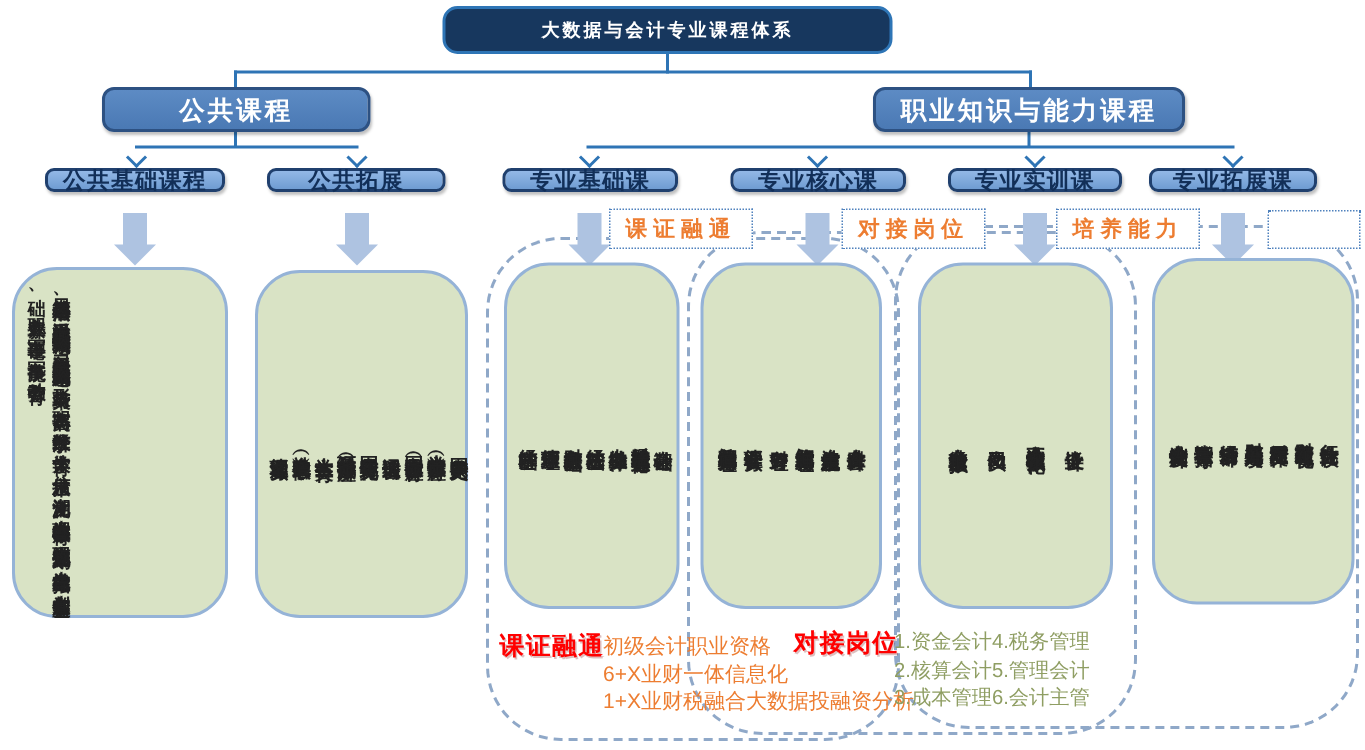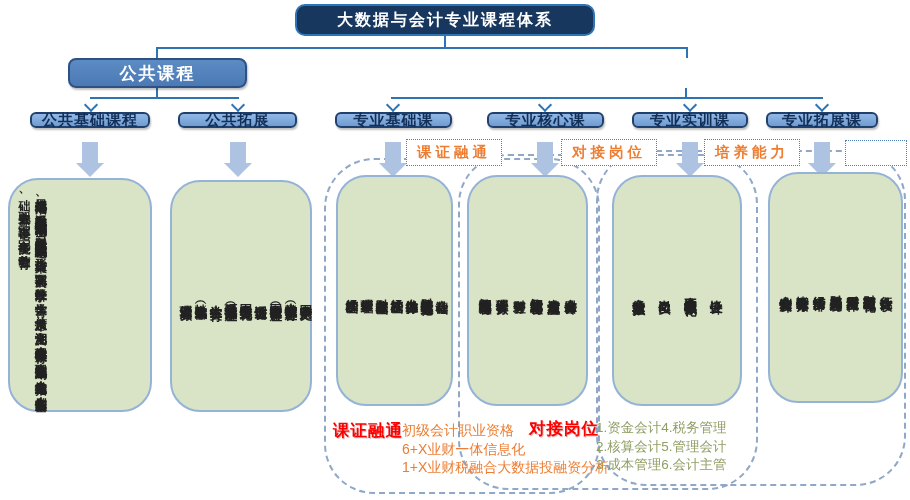--- a/index.html
+++ b/index.html
@@ -2,21 +2,21 @@
 <html><head>
 <meta charset="utf-8">
 <style>
   html,body{margin:0;padding:0;background:#fff;}
   #stage{position:relative;width:910px;height:500px;background:#fff;overflow:hidden;
          font-family:"Liberation Sans","DejaVu Sans",sans-serif;}
 
   
   .title-box{position:absolute;left:295px;top:4px;width:300px;height:32px;
     background:#17375e;border:2px solid #2e75b6;border-radius:10px;
-    color:#fff;font-size:16px;font-weight:bold;letter-spacing:2px;
+    color:#fff;font-size:12px;font-weight:bold;letter-spacing:2px;
     display:flex;align-items:center;justify-content:center;box-sizing:border-box;z-index:5;}
   .l2-box{position:absolute;height:30px;background:linear-gradient(180deg,#5d8bc4,#4a79b4);
     border:2px solid #2d5182;border-radius:8px;color:#fff;font-size:17px;font-weight:bold;
     letter-spacing:2px;display:flex;align-items:center;justify-content:center;
     box-sizing:border-box;z-index:5;box-shadow:1px 2px 2px rgba(0,0,0,.25);}
   .l3-box{position:absolute;height:16px;background:linear-gradient(180deg,#93b8e6,#6f9cd2);
     border:2px solid #20406e;border-radius:6px;color:#122f58;font-size:15px;font-weight:bold;
     letter-spacing:1px;display:flex;align-items:center;justify-content:center;
     box-sizing:border-box;z-index:5;box-shadow:1px 2px 2px rgba(0,0,0,.25);}
 
@@ -63,20 +63,21 @@
 
 <div id="stage">
 
   <div class="dashed-rect" style="left:324px;top:158px;width:276px;height:336px;"></div>
   <div class="dashed-rect" style="left:458px;top:154px;width:300px;height:336px;"></div>
   <div class="dashed-rect" style="left:596px;top:150px;width:310px;height:336px;"></div>
 
   <div class="title-box">大数据与会计专业课程体系</div>
 
   <div class="l2-box" style="left:68px;top:58px;width:179px;">公共课程</div>
+  <div class="l2-box" style="left:582px;top:58px;width:208px;">职业知识与能力课程</div>
 
   <div class="l3-box" style="left:30px;top:112px;width:120px;">公共基础课程</div>
   <div class="l3-box" style="left:178px;top:112px;width:119px;">公共拓展</div>
   <div class="l3-box" style="left:335px;top:112px;width:117px;">专业基础课</div>
   <div class="l3-box" style="left:487px;top:112px;width:117px;">专业核心课</div>
   <div class="l3-box" style="left:632px;top:112px;width:116px;">专业实训课</div>
   <div class="l3-box" style="left:766px;top:112px;width:112px;">专业拓展课</div>
 
   <div class="ln" style="left:444px;top:36px;width:2px;height:13px;"></div>
   <div class="ln" style="left:156px;top:47px;width:532px;height:2px;"></div>

